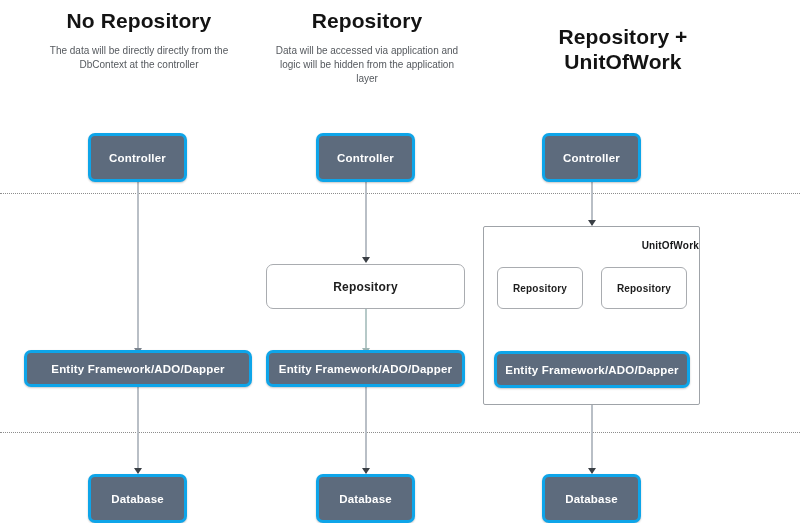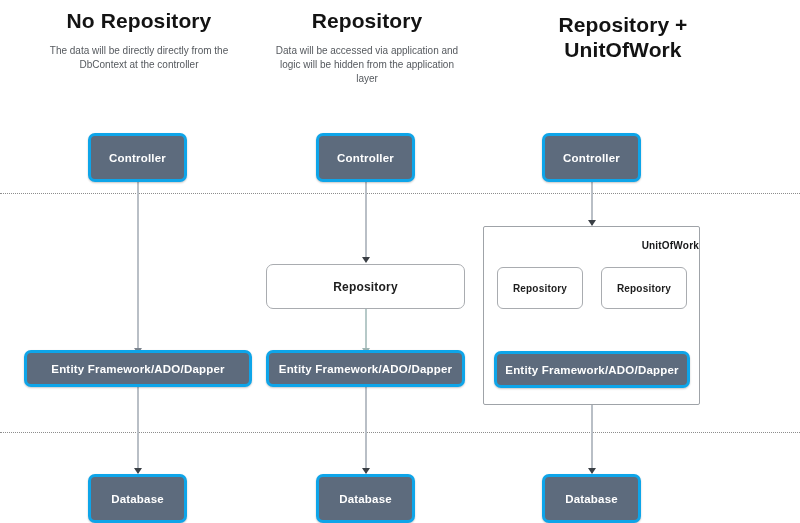--- a/index.html
+++ b/index.html
@@ -142,21 +142,21 @@
 
   <div class="box box-dark" style="left:266px;top:350px;width:199px;height:37px;">
     <span>Entity Framework/ADO/Dapper</span>
   </div>
 
   <div class="box box-dark" style="left:316px;top:474px;width:99px;height:49px;">
     <span>Database</span>
   </div>
 
   <div class="col-head" style="left:478px;top:8px;width:290px;">
-    <div class="col-title" style="width:200px;margin:4px auto;">Repository + UnitOfWork</div>
+    <div class="col-title" style="width:200px;margin:16px auto;">Repository + UnitOfWork</div>
   </div>
 
   <div class="conn" style="left:591px;top:181px;height:44px;"></div>
   <div class="arrow arrow-dark" style="left:588px;top:220px;"></div>
 
   <div class="conn" style="left:591px;top:405px;height:68px;"></div>
   <div class="arrow arrow-dark" style="left:588px;top:468px;"></div>
 
   <div class="box box-dark" style="left:542px;top:133px;width:99px;height:49px;">
     <span>Controller</span>

